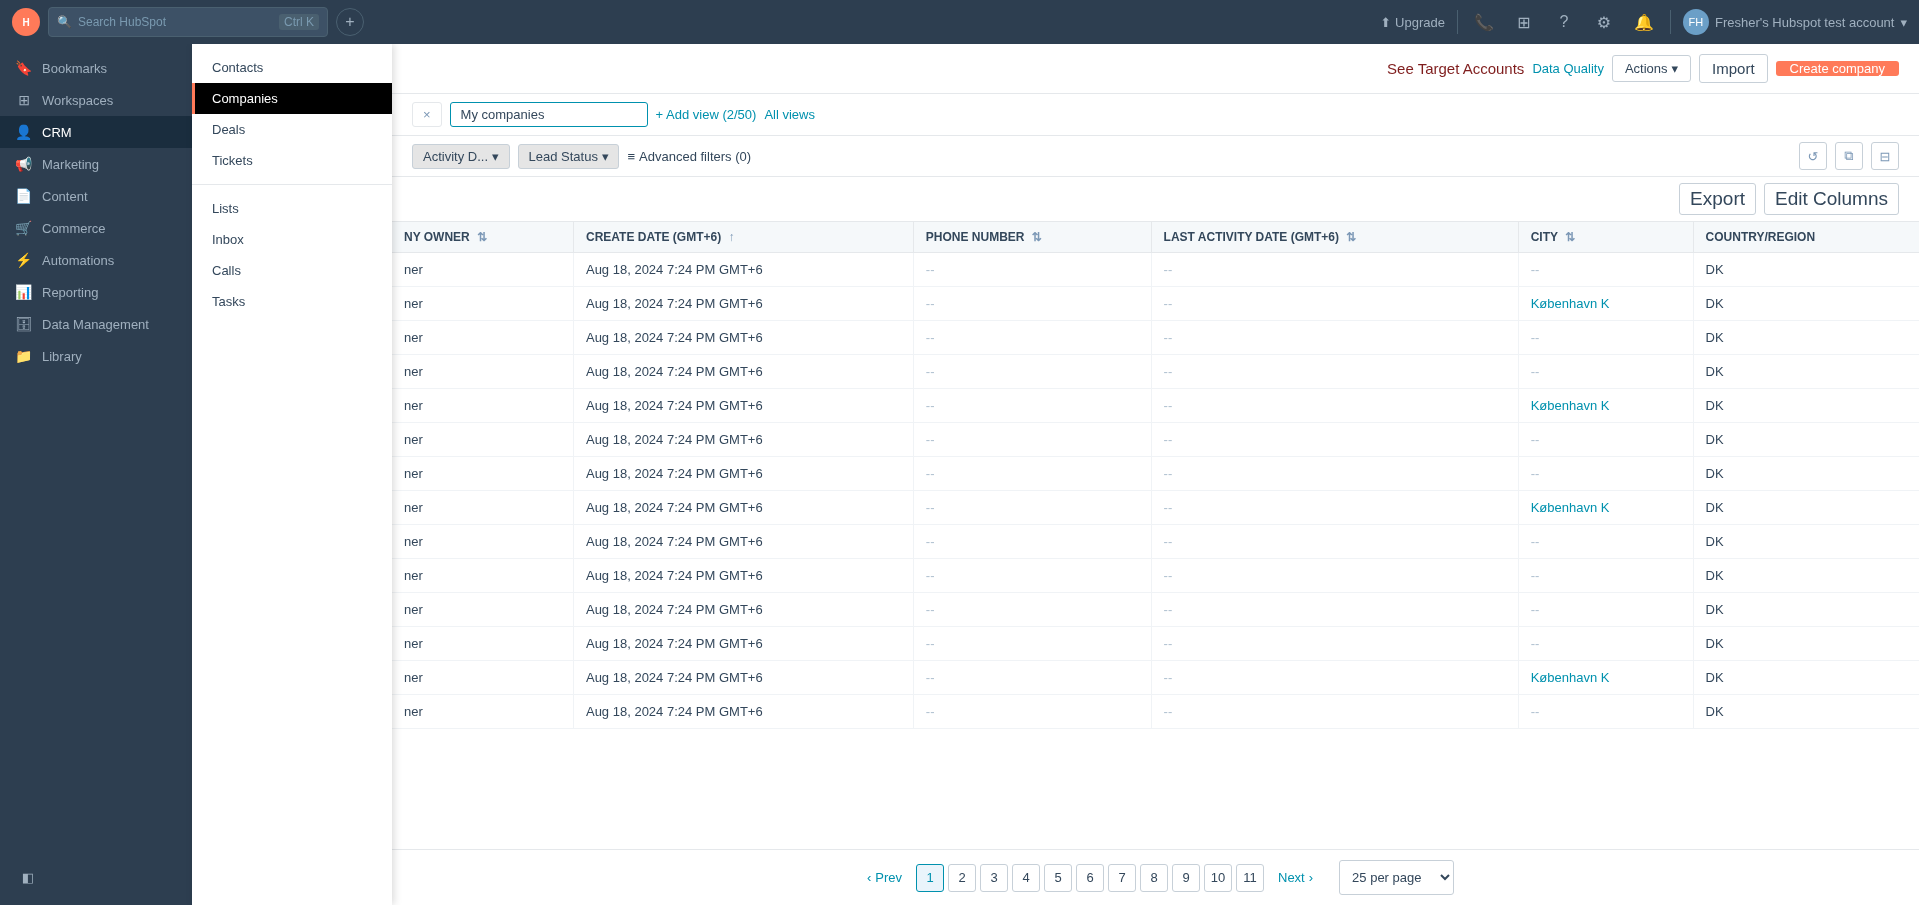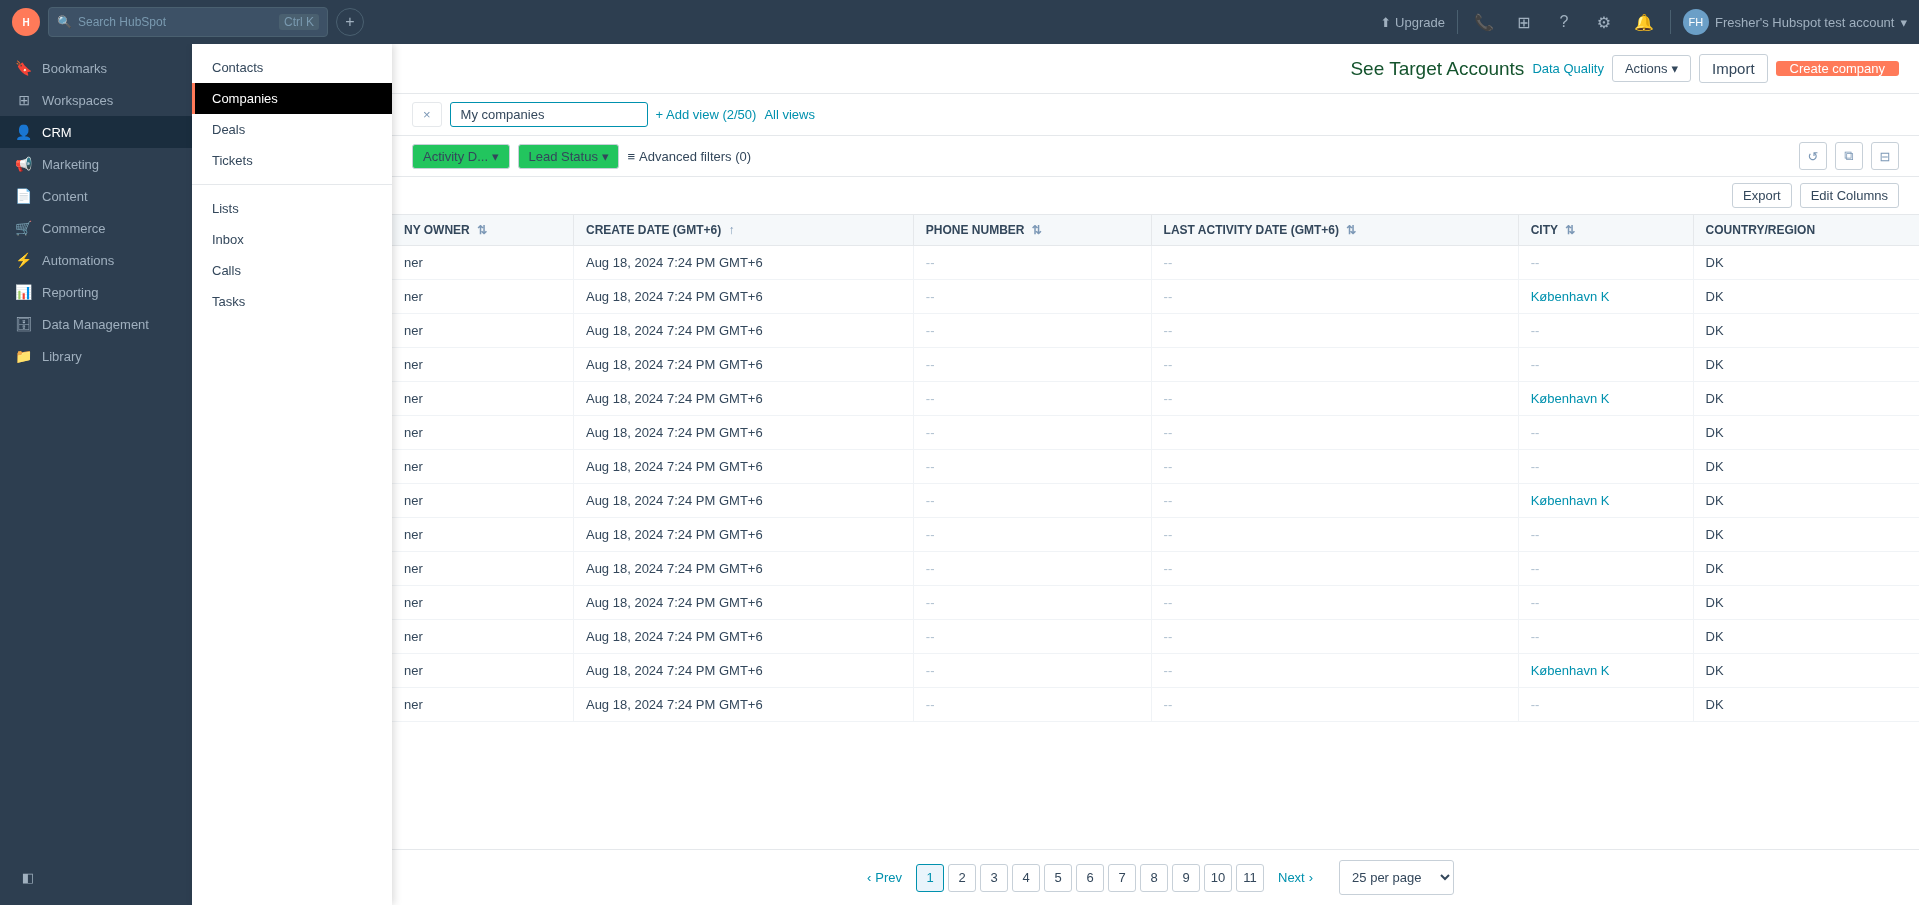--- a/index.html
+++ b/index.html
@@ -169,22 +169,22 @@
       display: flex;
       align-items: center;
       gap: 10px;
       flex-shrink: 0;
     }
     .toolbar-right {
       margin-left: auto;
       display: flex; align-items: center; gap: 8px;
     }
     .see-target-btn {
-      color: #14532d;
-      font-size: 19px;
+      color: #7f1d1d;
+      font-size: 15px;
       cursor: pointer;
       text-decoration: none;
       text-align: right;
     }
     .data-quality-btn {
       color: #0091ae;
       font-size: 13px;
       cursor: pointer;
     }
     .actions-btn {
@@ -266,21 +266,21 @@
       padding: 6px 20px;
       display: flex;
       align-items: center;
       gap: 8px;
       flex-shrink: 0;
     }
     .filter-chip {
       border: 1px solid #c7d0d8;
       border-radius: 3px;
       padding: 4px 10px;
-      background: #22c55e;
+      background: #e5e5e5;
       color: #33475b;
       font-size: 13px;
       cursor: pointer;
       display: flex; align-items: flex-end; gap: 4px;
     }
     .advanced-filter-btn {
       color: #33475b;
       font-size: 13px;
       cursor: pointer;
       display: flex; align-items: center; gap: 4px;
@@ -304,21 +304,21 @@
       gap: 8px;
       flex-shrink: 0;
       justify-content: flex-end;
     }
     .export-btn, .edit-columns-btn {
       border: 1px solid #c7d0d8;
       border-radius: 3px;
       padding: 4px 10px;
       background: white;
       color: #33475b;
-      font-size: 13px;
+      font-size: 19px;
       cursor: pointer;
     }
 
     
     .table-container {
       flex: 1;
       overflow-y: auto;
       overflow-x: auto;
       background: white;
     }

